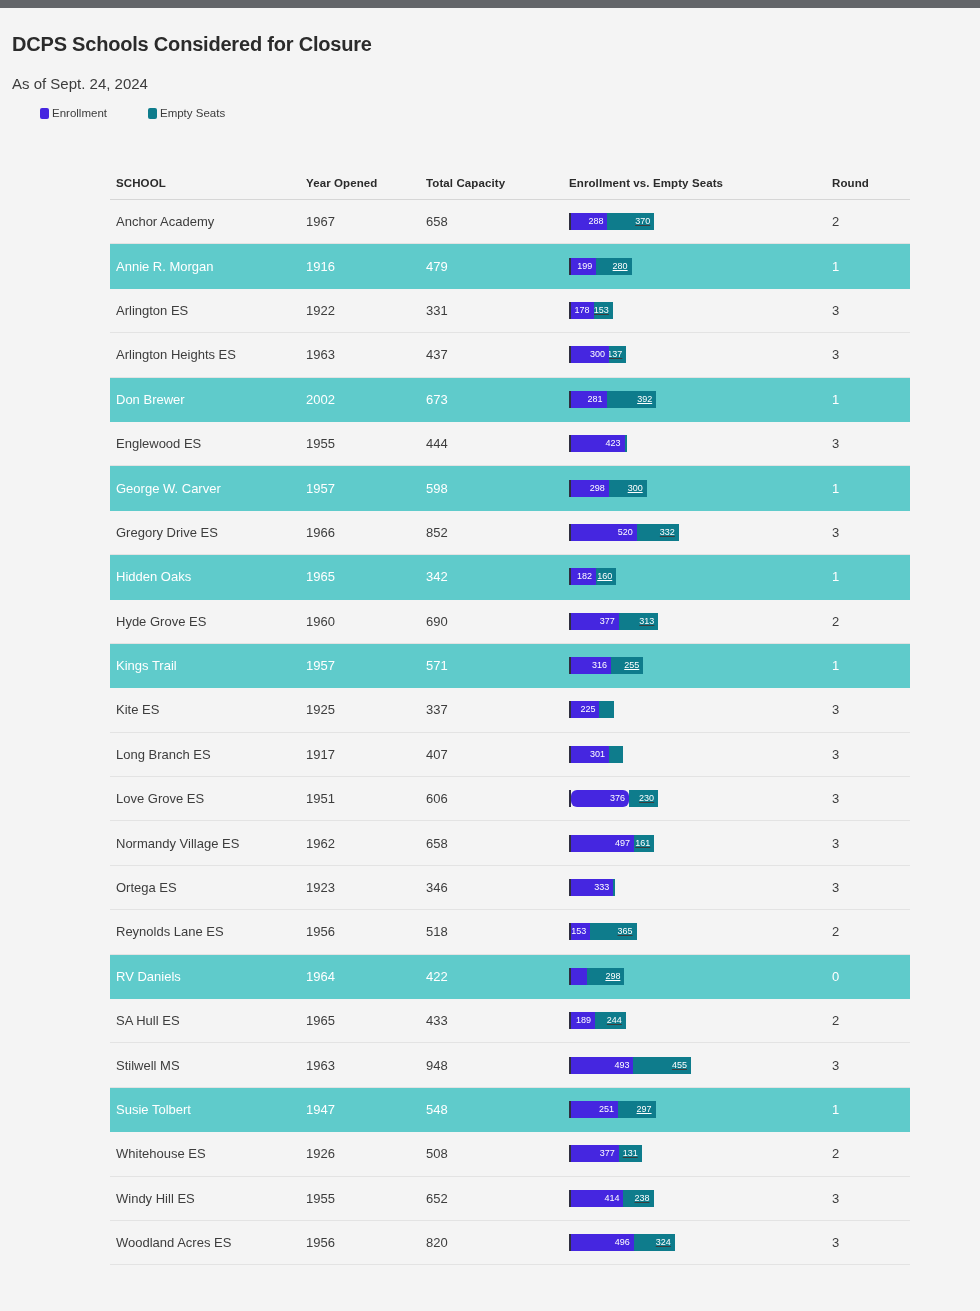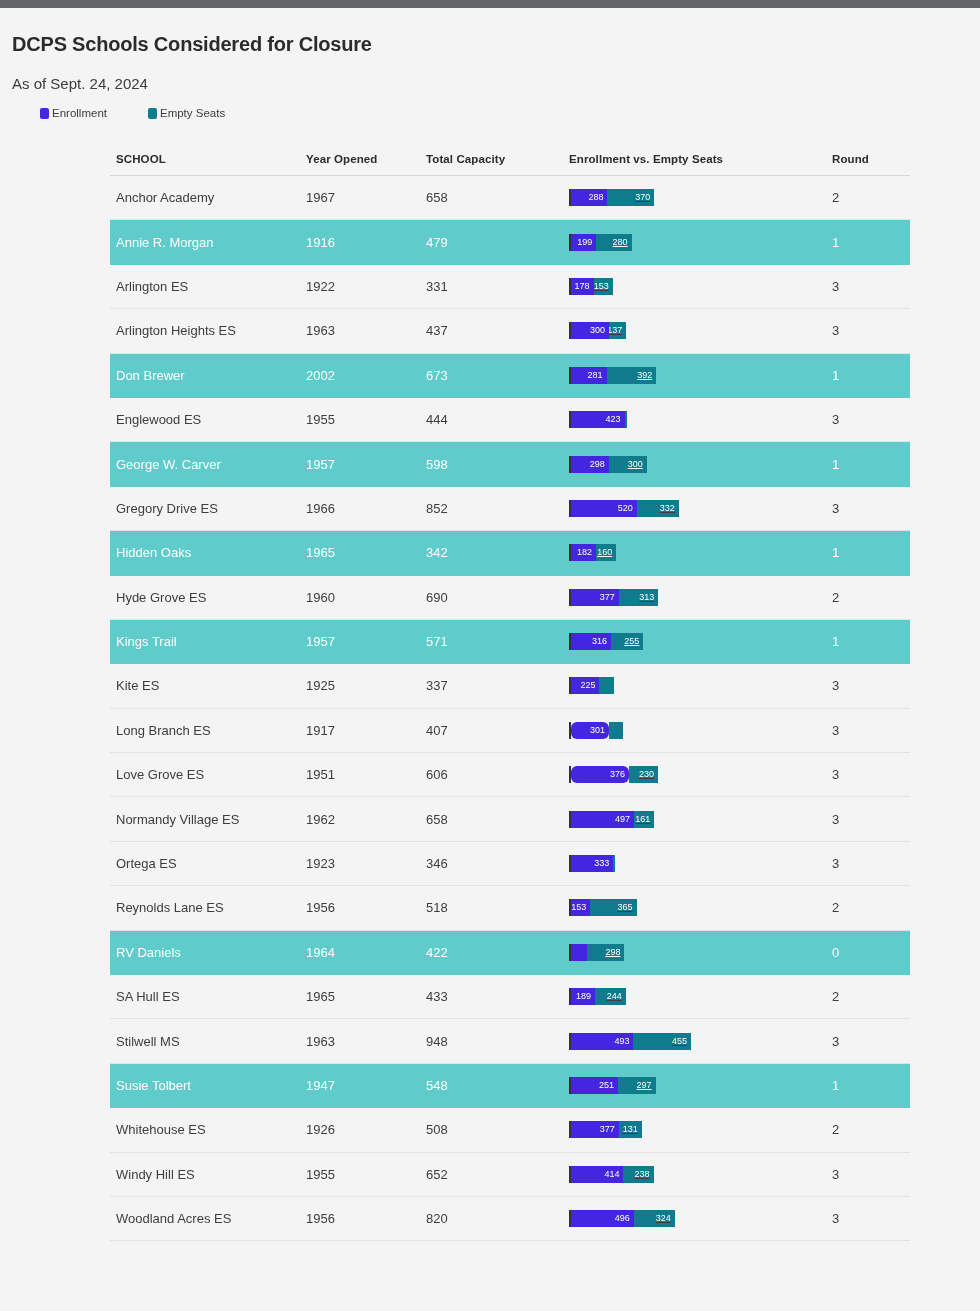--- a/index.html
+++ b/index.html
@@ -46,21 +46,21 @@
   .legend-item { display: flex; align-items: center; gap: 3px; padding-left: 28px; }
   .legend-swatch {
     width: 9px; height: 11px;
     border-radius: 2px;
     display: inline-block;
   }
   
   #table {
     position: absolute;
     left: 110px;
-    top: 134px;
+    top: 158px;
     width: 800px;
   }
   .thead {
     display: flex;
     align-items: center;
     height: 34px;
     border-bottom: 1px solid #d6d6d6;
     font-size: 11.5px;
     font-weight: bold;
     color: #2b2b2b;
@@ -345,21 +345,21 @@
           </div>
           <div class="c-round">3</div>
         </div>
         <div class="trow">
           <div class="c-school">Long Branch ES</div>
           <div class="c-year">1917</div>
           <div class="c-cap">407</div>
           <div class="c-bar">
             <div class="barwrap">
               <div class="baxis"></div>
-              <div class="seg enr" style="width: 38.1066px; border-radius: 6px;">
+              <div class="seg enr" style="width: 38.1066px;">
                 <span>301</span>
               </div>
               <div class="seg emp" style="width: 13.4196px;"></div>
             </div>
           </div>
           <div class="c-round">3</div>
         </div>
         <div class="trow">
           <div class="c-school">Love Grove ES</div>
           <div class="c-year">1951</div>

